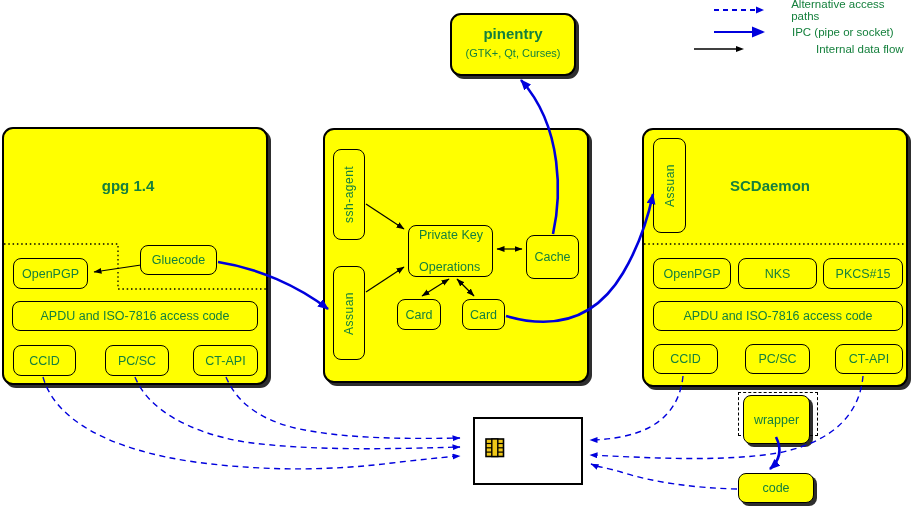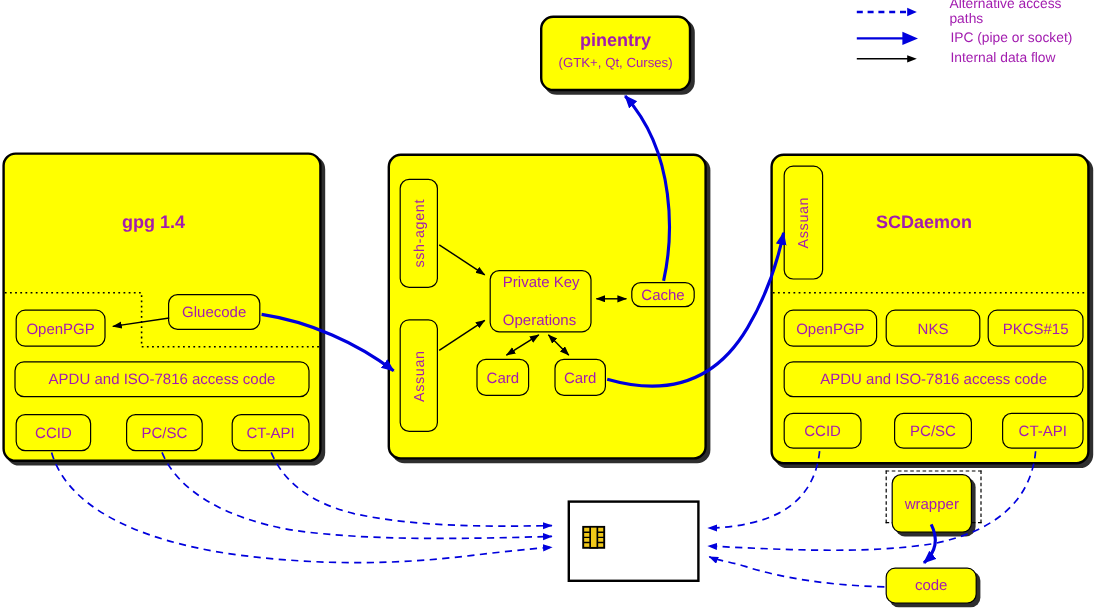--- a/index.html
+++ b/index.html
@@ -1,17 +1,17 @@
 <!DOCTYPE html>
 <html><head>
 <meta charset="utf-8">
 <style>
   html,body{margin:0;padding:0;background:#fff;}
   .stage{position:relative;width:914px;height:508px;background:#ffffff;
-         font-family:"Liberation Sans",sans-serif;color:#a21caf;overflow:hidden;}
+         font-family:"Liberation Sans",sans-serif;color:#15803d;overflow:hidden;}
   .bigbox{position:absolute;background:#ffff00;border:2px solid #000;border-radius:11px;
           box-shadow:3px 3px 0 rgba(0,0,0,.82);box-sizing:border-box;}
   .sbox{position:absolute;background:#ffff00;border:1.5px solid #000;border-radius:8px;
         box-sizing:border-box;display:flex;align-items:center;justify-content:center;
         font-size:12.5px;white-space:nowrap;}
   .vbox{writing-mode:vertical-rl;transform:rotate(180deg);font-size:12px;letter-spacing:.5px;}
   .title{position:absolute;left:0;right:0;text-align:center;font-weight:bold;font-size:15px;}
   .shadow{box-shadow:3px 3px 0 rgba(0,0,0,.82);}
   .pinentry{position:absolute;background:#ffff00;border:2px solid #000;border-radius:11px;
             box-sizing:border-box;text-align:center;}
@@ -36,21 +36,21 @@
     </svg>
     <span>Alternative access paths</span>
   </div>
   <div class="legend-row" style="left:712px;top:24px;">
     <svg width="54" height="16">
       <line x1="2" y1="8" x2="42" y2="8" stroke="#0000dd" stroke-width="2"></line>
       <path d="M40 2.5 L53 8 L40 13.5 Z" fill="#0000dd"></path>
     </svg>
     <span>IPC (pipe or socket)</span>
   </div>
-  <div class="legend-row" style="left:712px;top:41px;">
+  <div class="legend-row" style="left:692px;top:41px;gap:44px;">
     <svg width="54" height="16">
       <line x1="2" y1="8" x2="45" y2="8" stroke="#000" stroke-width="1.3"></line>
       <path d="M44 5 L52 8 L44 11 Z" fill="#000"></path>
     </svg>
     <span>Internal data flow</span>
   </div>
 
   <div class="pinentry shadow" style="left:450px;top:13px;width:126px;height:63px;">
     <div class="pin-title">pinentry</div>
     <div class="pin-sub">(GTK+, Qt, Curses)</div>
@@ -82,21 +82,21 @@
     <div class="sbox vbox" style="left:8px;top:19px;width:32px;height:91px;">
       <span>ssh-agent</span>
       </div>
     <div class="sbox vbox" style="left:8px;top:136px;width:32px;height:94px;">
       <span>Assuan</span>
       </div>
     <div class="sbox pko" style="left:83px;top:95px;width:85px;height:52px;">
       <span>Private Key</span>
       <span>Operations</span>
       </div>
-    <div class="sbox" style="left:201px;top:105px;width:53px;height:21px;">
+    <div class="sbox" style="left:201px;top:105px;width:53px;height:44px;">
       <span>Cache</span>
       </div>
     <div class="sbox" style="left:72px;top:169px;width:44px;height:31px;">
       <span>Card</span>
       </div>
     <div class="sbox" style="left:137px;top:169px;width:43px;height:31px;">
       <span>Card</span>
       </div>
   </div>
 

